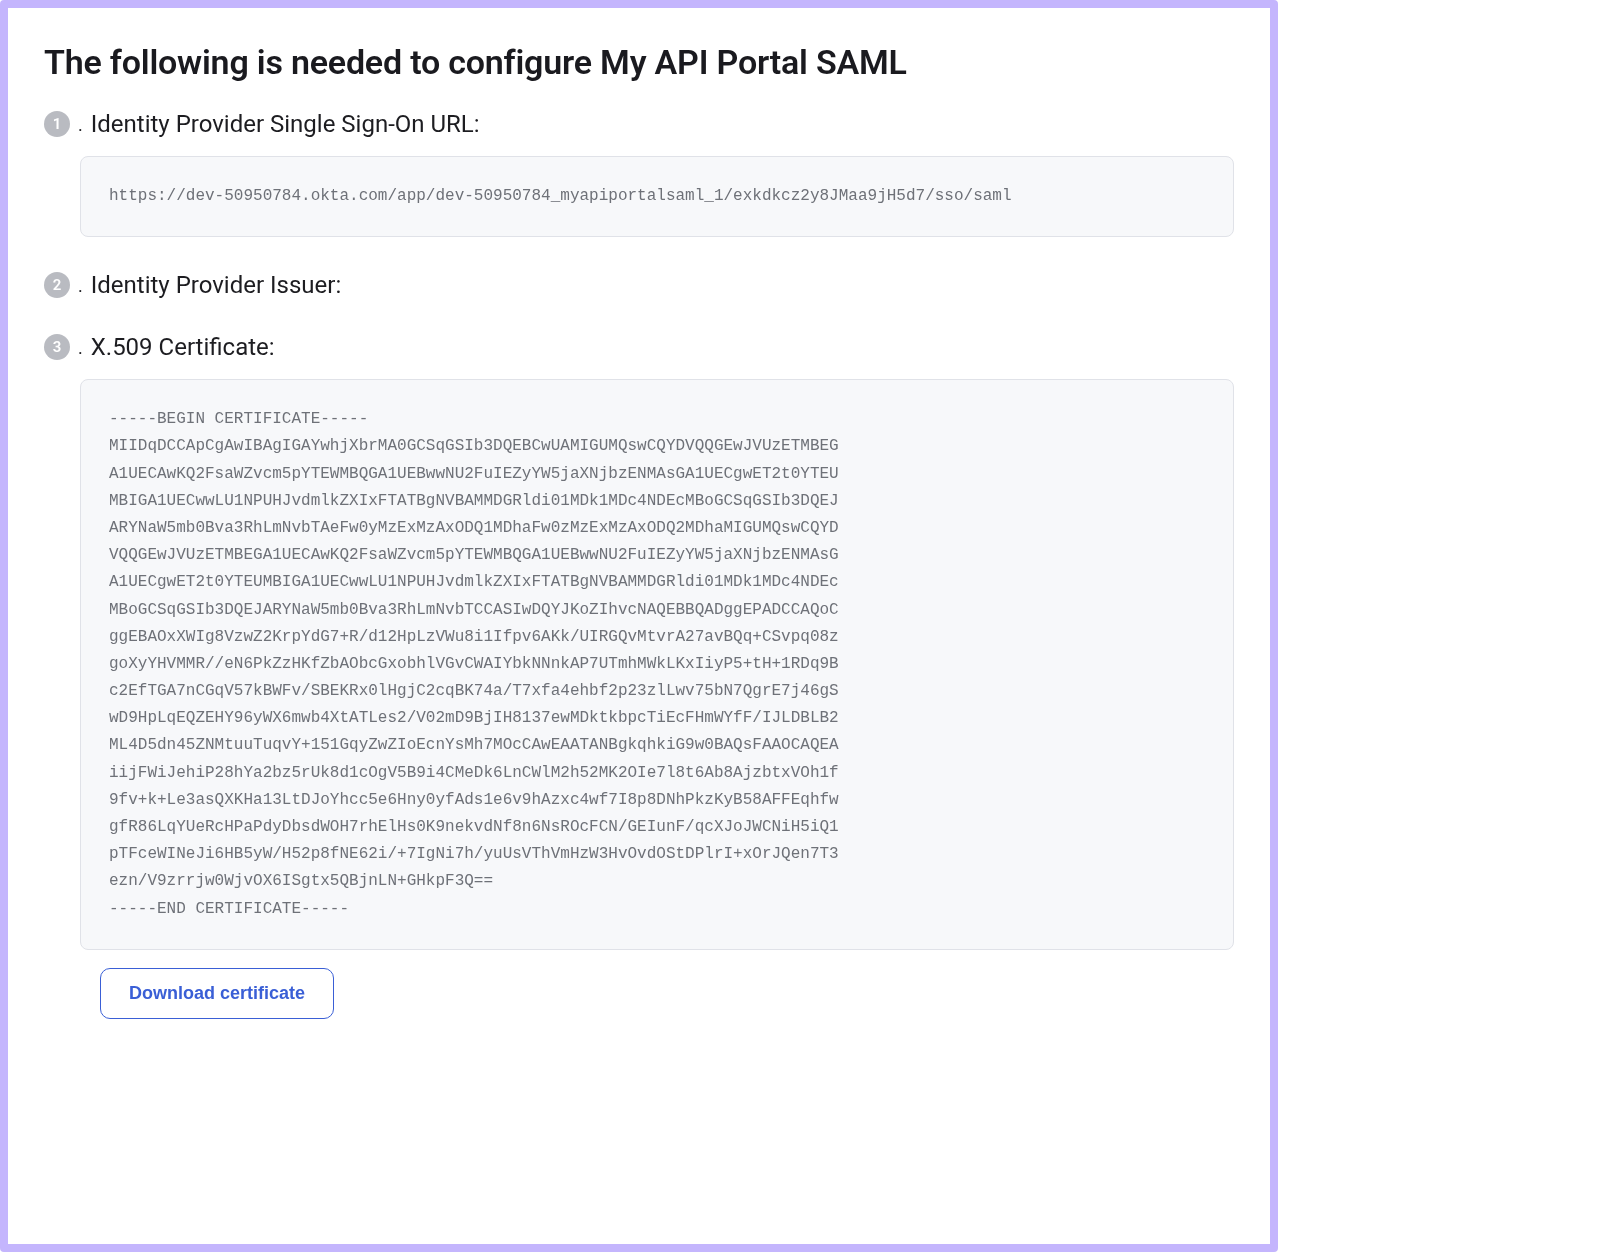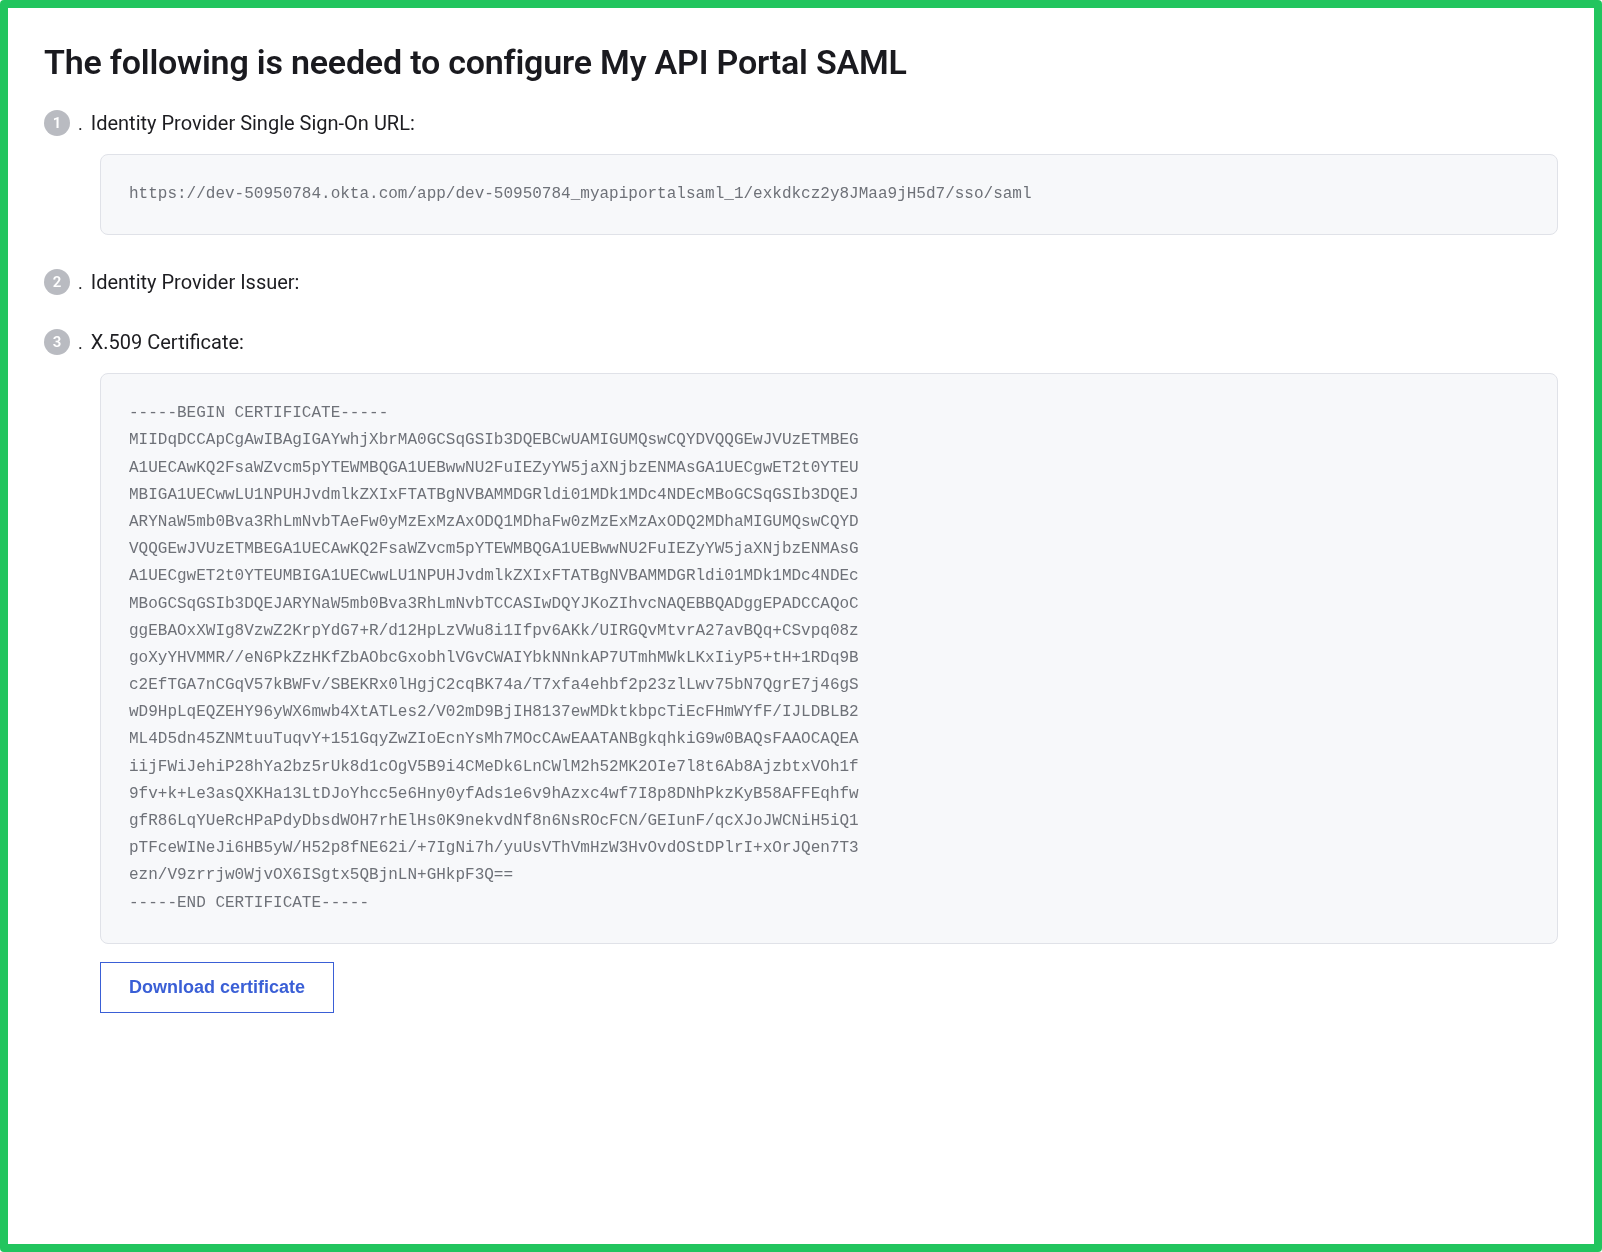--- a/index.html
+++ b/index.html
@@ -4,23 +4,23 @@
 <style>
   * { box-sizing: border-box; }
   body {
     margin: 0;
     padding: 0;
     background: #fff;
     font-family: -apple-system, BlinkMacSystemFont, "Segoe UI", Roboto, Helvetica, Arial, sans-serif;
     color: #1d1d21;
   }
   .frame {
-    border: 8px solid #22c55e;
+    border: 8px solid #c4b5fd;
     border-radius: 4px;
-    width: 1602px;
+    width: 1278px;
     min-height: 1252px;
     padding: 24px 36px 36px 36px;
     background: #fff;
   }
   h1.page-title {
     font-size: 34px;
     font-weight: 600;
     margin: 10px 0 28px 0;
     color: #1a1a1f;
     letter-spacing: -0.2px;
@@ -50,25 +50,25 @@
     color: #fff;
     font-size: 15px;
     font-weight: 600;
     flex: 0 0 26px;
   }
   .step-dot {
     color: #1d1d21;
     font-size: 18px;
   }
   .step-label {
-    font-size: 20px;
+    font-size: 24px;
     color: #1d1d21;
   }
   .code-box {
-    margin-left: 56px;
+    margin-left: 36px;
     background: #f7f8fa;
     border: 1px solid #e0e2e8;
     border-radius: 8px;
     padding: 26px 28px;
     font-family: "SFMono-Regular", Consolas, "Liberation Mono", Menlo, monospace;
     font-size: 16px;
     line-height: 1.7;
     color: #6e7178;
     white-space: pre-wrap;
     word-break: break-all;
@@ -77,21 +77,21 @@
   .download-btn {
     margin-left: 56px;
     margin-top: 18px;
     display: inline-block;
     background: #fff;
     border: 1.5px solid #3a5fd6;
     color: #3a5fd6;
     font-size: 18px;
     font-weight: 600;
     padding: 14px 28px;
-    border-radius: 0;
+    border-radius: 10px;
     cursor: pointer;
   }
 </style>
 </head>
 <body>
 
 <div class="frame">
 
   <h1 class="page-title">The following is needed to configure My API Portal SAML</h1>
 

